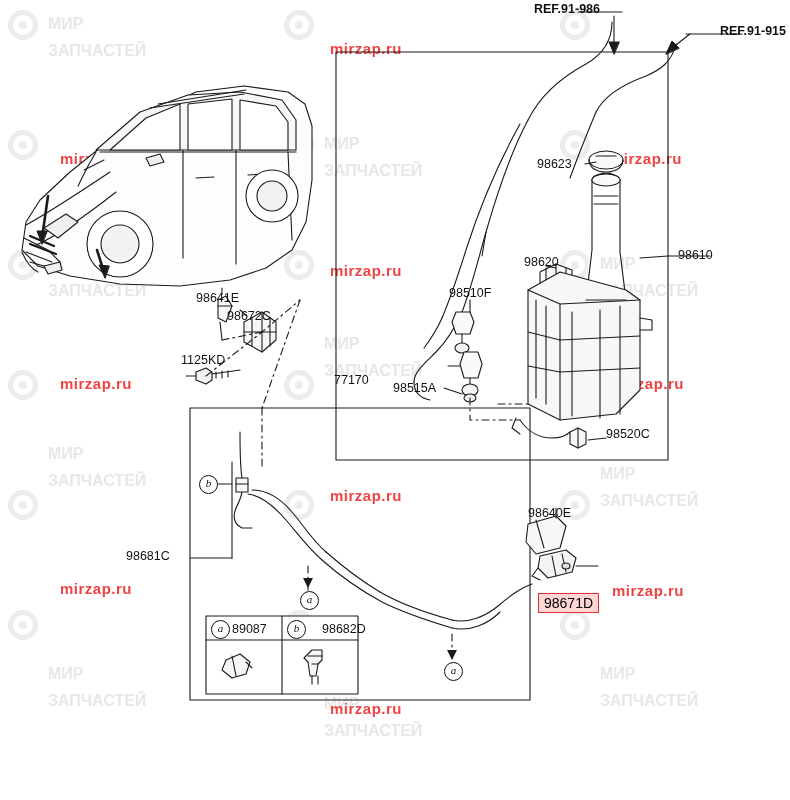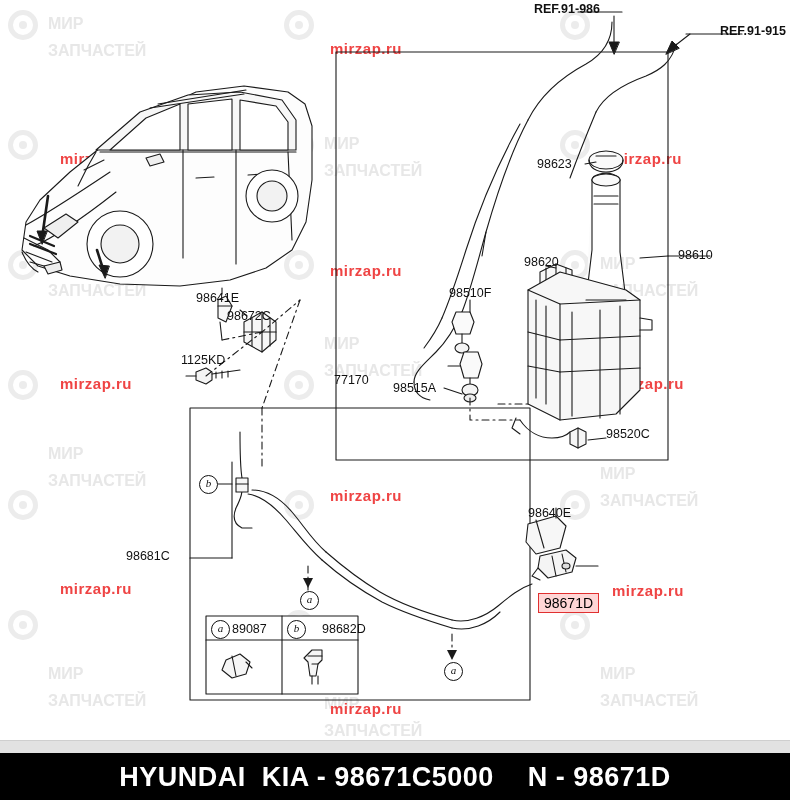--- a/index.html
+++ b/index.html
@@ -454,20 +454,14 @@
     <div class="circ" style="left:199px; top:475px;">b</div>
     <div class="circ" style="left:300px; top:591px;">a</div>
     <div class="circ" style="left:444px; top:662px;">a</div>
 
     <div class="circ" style="left:211px; top:620px;">a</div>
     <div class="lbl" style="left:232px; top:622px;">89087</div>
     <div class="circ" style="left:287px; top:620px;">b</div>
     <div class="lbl" style="left:322px; top:622px;">98682D</div>
   </div>
 
-  <div id="footer">
-    <div id="footer-bar">
-      <span>HYUNDAI  KIA - 98671C5000</span>
-      <span>N - 98671D</span>
-    </div>
-  </div>
 
 </div>
 
 </body></html>

